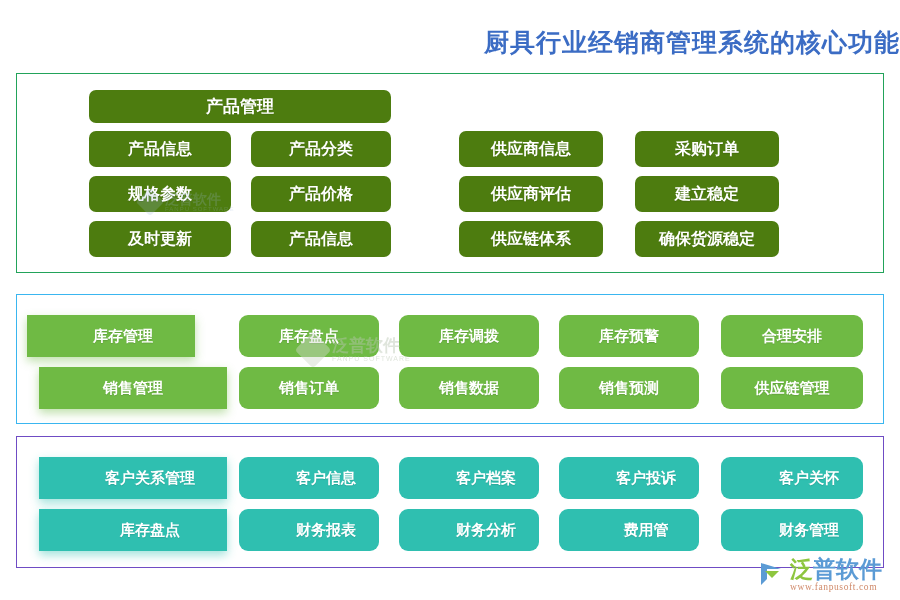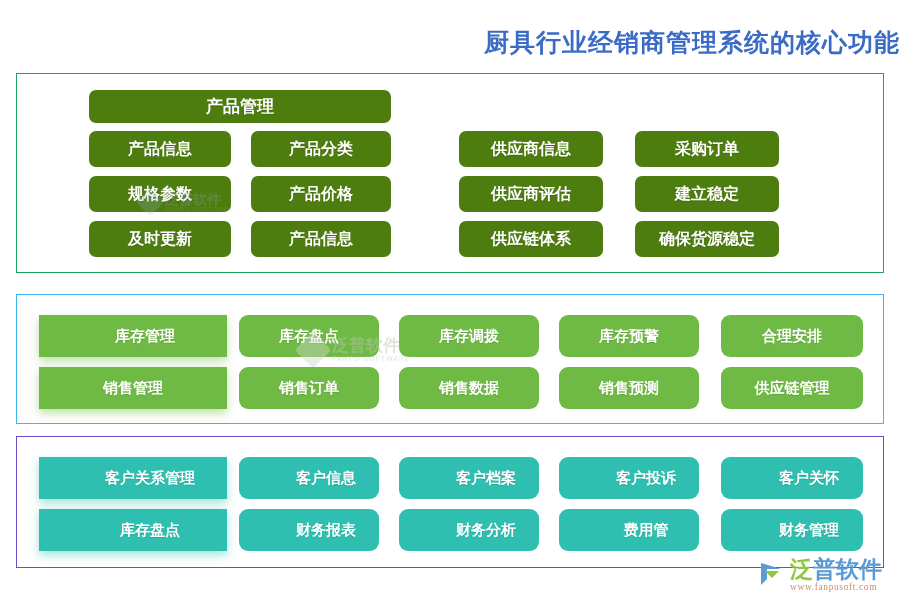--- a/index.html
+++ b/index.html
@@ -121,21 +121,21 @@
 
   <div class="box blue cell" style="left:442px;top:102px;width:144px;">供应商评估</div>
   <div class="box blue cell" style="left:618px;top:102px;width:144px;">建立稳定</div>
 
   <div class="box blue cell" style="left:442px;top:147px;width:144px;">供应链体系</div>
   <div class="box blue cell" style="left:618px;top:147px;width:144px;">确保货源稳定</div>
 </div>
 
 <div class="panel" id="panel-inventory-sales">
 
-  <div class="box green flat" style="left:22px;top:20px;width:188px;height:42px;padding-left:24px;">库存管理</div>
+  <div class="box green flat" style="left:10px;top:20px;width:168px;height:42px;padding-left:24px;">库存管理</div>
   <div class="box green rounded" style="left:222px;top:20px;width:140px;height:42px;">库存盘点</div>
   <div class="box green rounded" style="left:382px;top:20px;width:140px;height:42px;">库存调拨</div>
   <div class="box green rounded" style="left:542px;top:20px;width:140px;height:42px;">库存预警</div>
   <div class="box green rounded" style="left:704px;top:20px;width:142px;height:42px;">合理安排</div>
 
   <div class="box green flat" style="left:22px;top:72px;width:188px;height:42px;">销售管理</div>
   <div class="box green rounded" style="left:222px;top:72px;width:140px;height:42px;">销售订单</div>
   <div class="box green rounded" style="left:382px;top:72px;width:140px;height:42px;">销售数据</div>
   <div class="box green rounded" style="left:542px;top:72px;width:140px;height:42px;">销售预测</div>
   <div class="box green rounded" style="left:704px;top:72px;width:142px;height:42px;">供应链管理</div>

